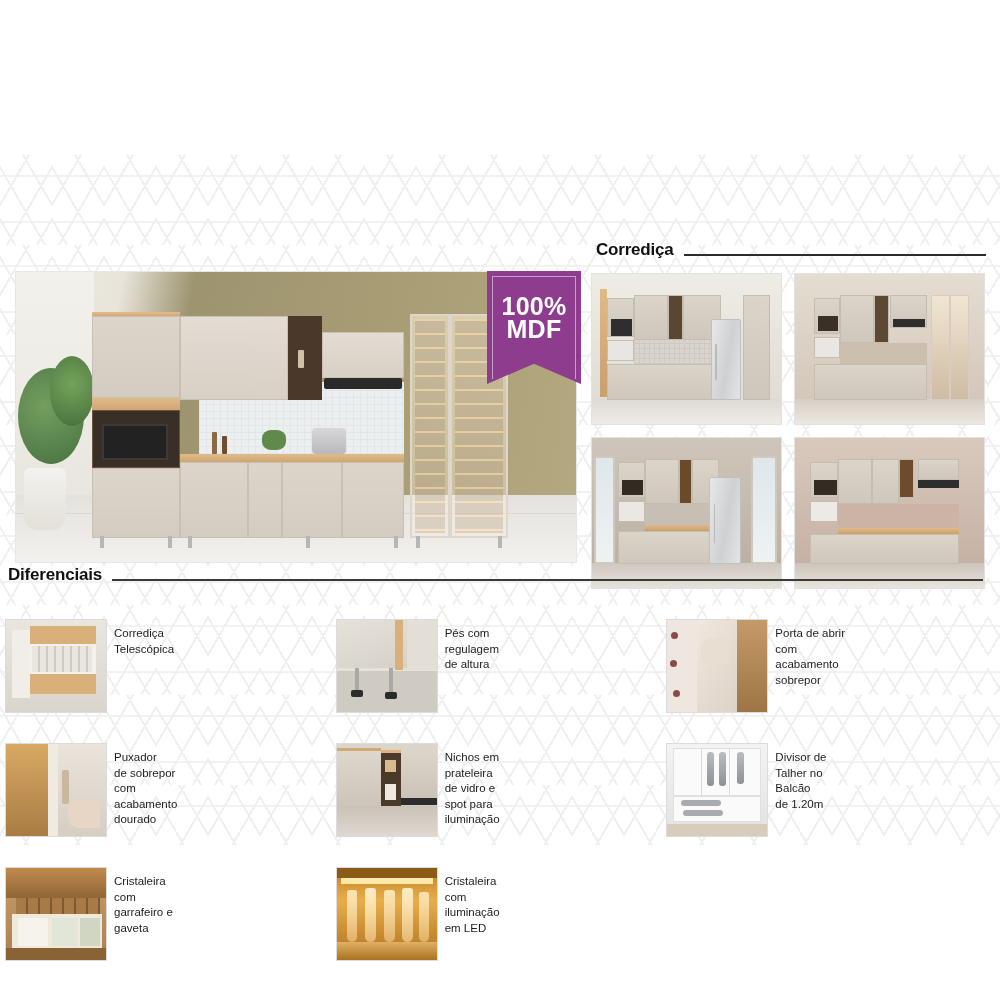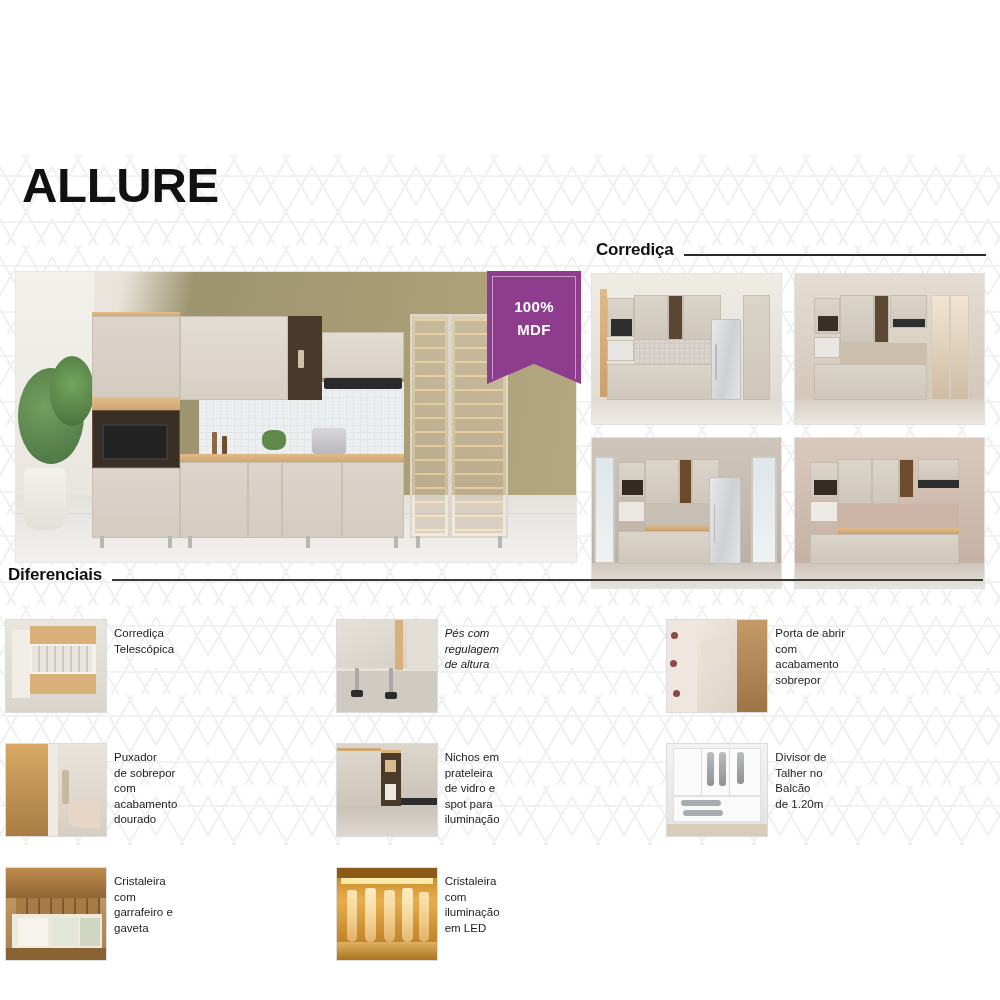--- a/index.html
+++ b/index.html
@@ -63,21 +63,21 @@
   .foot{position:absolute;width:4px;background:#b6b6b6;}
   .bottle{position:absolute;border-radius:1px;}
 
   
   .ribbon{position:absolute;left:487px;top:271px;width:94px;height:113px;background:#8e3c8e;
           clip-path:polygon(0 0,100% 0,100% 100%,50% 82%,0 100%);
           box-shadow:0 1px 4px rgba(0,0,0,.25);}
   .ribbon .inner{position:absolute;inset:5px;border:1px solid rgba(255,255,255,.5);
           clip-path:polygon(0 0,100% 0,100% 100%,50% 82%,0 100%);}
   .ribbon .txt{position:absolute;left:0;right:0;top:24px;text-align:center;color:#fff;
-          font-size:15px;font-weight:700;line-height:23px;letter-spacing:.3px;}
+          font-size:25px;font-weight:700;line-height:23px;letter-spacing:.3px;}
 
   
   .mods{position:absolute;left:592px;top:274px;width:392px;height:314px;
         display:grid;grid-template-columns:1fr 1fr;grid-template-rows:1fr 1fr;gap:14px;}
   .mod{position:relative;background:#e9e5de;overflow:hidden;box-shadow:0 0 0 1px #e2e2e2;}
   .m-room{position:absolute;inset:0;}
   .m-wall{position:absolute;left:0;top:0;width:100%;height:100%;}
   .m-floor{position:absolute;left:0;bottom:0;width:100%;height:17%;background:linear-gradient(180deg,#ded9d2,#efece7);}
   .m-unit{position:absolute;background:linear-gradient(180deg,#dbd4c9,#cfc7bb);border:1px solid #c6bdb1;box-sizing:border-box;}
   .m-wd{position:absolute;background:linear-gradient(180deg,#dfba88,#caa06c);}
@@ -114,21 +114,20 @@
   .led-scene2{position:absolute;inset:0;background:linear-gradient(180deg,#c0801f,#e8ae4b 35%,#b0701d);}
 </style>
 </head>
 <body>
 
 <div id="sheet">
 
   <div class="band"></div>
 
   <div class="title-wrap">
-    <div class="t-bold">ALLURE</div>
   </div>
 
   <div class="sec-head" id="mod-head">
     <span class="lbl">Corrediça</span>
     <span class="rule"></span>
   </div>
 
   <div class="hero">
     <div class="hero-scene">
       <div class="h-wall"></div>
@@ -288,21 +287,21 @@
       <div class="feat-thumb">
         <div class="legs-scene"></div>
         <div class="th" style="left:0;top:0;width:100%;height:48px;background:linear-gradient(160deg,#e6e2da,#d3cec5);"></div>
         <div class="th" style="left:58px;top:0;width:8px;height:50px;background:#d9b07a;"></div>
         <div class="th" style="left:70px;top:0;width:30px;height:50px;background:#e3ded6;"></div>
         <div class="th" style="left:18px;top:48px;width:4px;height:24px;background:#aaa8a4;"></div>
         <div class="th" style="left:52px;top:48px;width:4px;height:26px;background:#aaa8a4;"></div>
         <div class="th" style="left:14px;top:70px;width:12px;height:7px;background:#2b2b2b;border-radius:2px;"></div>
         <div class="th" style="left:48px;top:72px;width:12px;height:7px;background:#2b2b2b;border-radius:2px;"></div>
       </div>
-      <div class="feat-txt" style="white-space:pre-line;font-style:italic;">Pés com
+      <div class="feat-txt" style="white-space:pre-line;">Pés com
 regulagem
 de altura</div>
     </div>
 
     <div class="feat">
       <div class="feat-thumb">
         <div class="door-scene"></div>
         <div class="th" style="left:0;top:0;width:30px;height:92px;background:#efe6e0;"></div>
         <div class="th" style="left:4px;top:12px;width:7px;height:7px;border-radius:50%;background:#8a4a4a;"></div>
         <div class="th" style="left:3px;top:40px;width:7px;height:7px;border-radius:50%;background:#8a4a4a;"></div>

